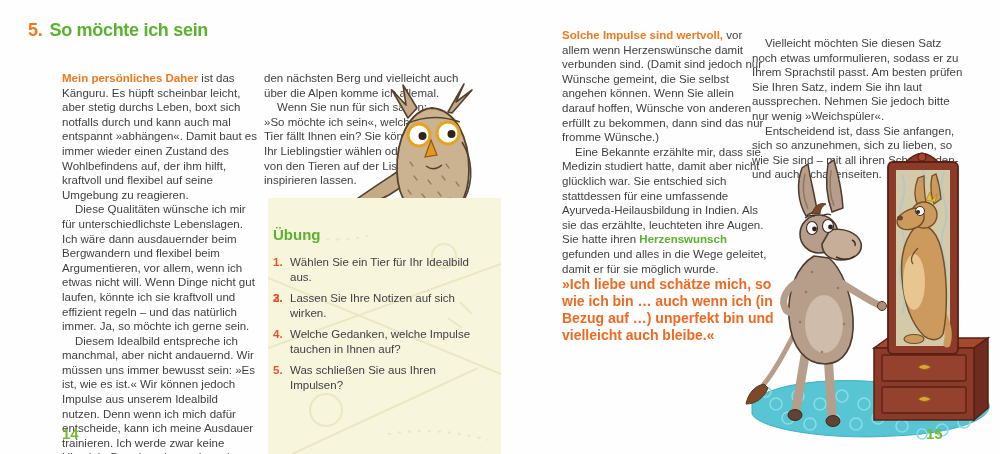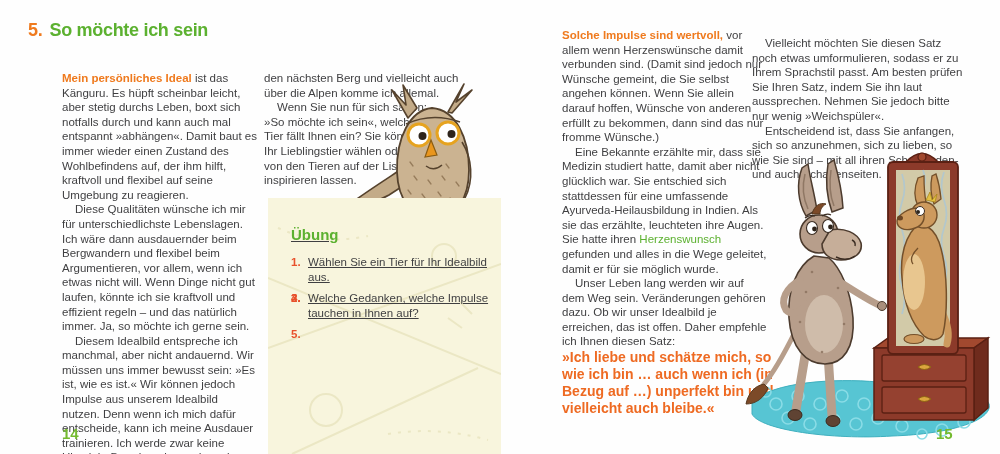--- a/index.html
+++ b/index.html
@@ -13,40 +13,40 @@
   .page-right { left:500px; width:500px; }
 
   .chapter-title { position:absolute; left:28px; top:8px; font-size:18px; font-weight:bold; letter-spacing:-0.3px; }
   .chapter-title .num { color:var(--accent-orange,#ef7a1e); margin-right:7px; }
   .chapter-title .ttl { color:var(--accent-green,#5cb130); }
 
   .col { position:absolute; font-size:11.5px; line-height:14.6px; text-align:left; }
   .col p { margin:0; }
   .col p.indent { text-indent:13px; }
   .lead { font-weight:bold; color:var(--accent-orange,#ef7a1e); }
-  .hl-green { font-weight:normal; color:var(--accent-green,#5cb130); }
+  .hl-green { font-weight:bold; color:var(--accent-green,#5cb130); }
 
   .col-l1 { left:62px;  top:71px; width:196px; }
   .col-l2 { left:264px; top:71px; width:207px; }
   .col-l2 .wrap-owl { width:172px; }
   .col-r1 { left:545px; top:28px; width:206px;margin-left:17px; }
   .col-r2 { left:752px; top:36px; width:211px; }
 
   .quote {
     margin-top:9px; width:212px;
     font-size:14px; line-height:17px; font-weight:bold;
     color:var(--quote-orange,#ee6a22);
   }
 
   .exercise {
     position:absolute; left:268px; top:198px; width:233px; height:256px;
     background:var(--exercise-bg,#f8f5dd); overflow:hidden;
   }
   .exercise .pattern { position:absolute; left:0; top:0; }
-  .exercise-inner { position:relative; padding:28px 12px 0 23px;text-decoration:underline; }
+  .exercise-inner { position:relative; padding:28px 12px 0 5px; }
   .exercise-title { font-size:15px; font-weight:bold; color:var(--accent-green,#5cb130); margin:0 0 12px 0; }
   .exercise ol { list-style:none; margin:0; padding:0; font-size:11.5px; line-height:15px; }
   .exercise li { position:relative; padding-left:17px; margin-bottom:6px; }
   .exercise li .num { position:absolute; left:0; top:0; font-weight:bold; color:var(--accent-red-orange,#e8512c); }
 
   .page-number { position:absolute; font-size:15px; font-weight:bold; color:var(--pageno-green,#74ba2f); }
   .pn-left  { left:62px;  top:425px; }
   .pn-right { left:926px; top:425px; }
 
   .owl-illustration { position:absolute; left:348px; top:80px; width:150px; height:150px; }
@@ -55,21 +55,21 @@
 </head>
 <body>
 
 <div class="spread">
 
   <div class="page page-left">
 
     <h1 class="chapter-title"><span class="num">5.</span><span class="ttl">So möchte ich sein</span></h1>
 
     <div class="col col-l1">
-      <p><strong class="lead">Mein persönliches Ideal</strong><span> ist das Känguru. Es hüpft scheinbar leicht, aber stetig durchs Leben, boxt sich notfalls durch und kann auch mal entspannt »abhängen«. Damit baut es immer wieder einen Zustand des Wohlbefindens auf, der ihm hilft, kraftvoll und flexibel auf seine Umgebung zu reagieren.</span></p>
+      <p><strong class="lead">Mein persönliches Daher</strong><span> ist das Känguru. Es hüpft scheinbar leicht, aber stetig durchs Leben, boxt sich notfalls durch und kann auch mal entspannt »abhängen«. Damit baut es immer wieder einen Zustand des Wohlbefindens auf, der ihm hilft, kraftvoll und flexibel auf seine Umgebung zu reagieren.</span></p>
       <p class="indent">Diese Qualitäten wünsche ich mir für unterschiedlichste Lebenslagen. Ich wäre dann ausdauernder beim Bergwandern und flexibel beim Argumentieren, vor allem, wenn ich etwas nicht will. Wenn Dinge nicht gut laufen, könnte ich sie kraftvoll und effizient regeln – und das natürlich immer. Ja, so möchte ich gerne sein.</p>
       <p class="indent">Diesem Idealbild entspreche ich manchmal, aber nicht andauernd. Wir müssen uns immer bewusst sein: »Es ist, wie es ist.« Wir können jedoch Impulse aus unserem Idealbild nutzen. Denn wenn ich mich dafür entscheide, kann ich meine Ausdauer trainieren. Ich werde zwar keine Himalaja-Bezwingerin werden, aber auf</p>
     </div>
 
     <div class="col col-l2">
       <p>den nächsten Berg und vielleicht auch über die Alpen komme ich allemal.</p>
       <p class="indent wrap-owl">Wenn Sie nun für sich sagen: »So möchte ich sein«, welches Tier fällt Ihnen ein? Sie können Ihr Lieblingstier wählen oder sich von den Tieren auf der Liste inspirieren lassen.</p>
     </div>
 
     <svg class="owl-illustration" viewBox="0 0 150 150" aria-hidden="true">
@@ -120,36 +120,35 @@
           <path d="M10 30 q 40 18 90 8" stroke-dasharray="3 7"></path>
           <path d="M120 236 q 50 -8 100 6" stroke-dasharray="3 7"></path>
           <path d="M180 120 l 14 10 M192 104 l 12 12"></path>
         </g>
       </svg>
       <div class="exercise-inner">
         <h2 class="exercise-title">Übung</h2>
         <ol>
           <li><span class="num">1.</span><span>Wählen Sie ein Tier für Ihr Idealbild aus.</span></li>
           <li><span class="num">2.</span></li>
-          <li><span class="num">3.</span></li>
+          <li><span class="num">3.</span><span>Lassen Sie Ihre Notizen auf sich wirken.</span></li>
           <li><span class="num">4.</span><span>Welche Gedanken, welche Impulse tauchen in Ihnen auf?</span></li>
-          <li><span class="num">5.</span></li>
+          <li><span class="num">5.</span><span>Was schließen Sie aus Ihren Impulsen?</span></li>
         </ol>
       </div>
     </div>
 
     <div class="page-number pn-left">14</div>
   </div>
 
   <div class="page page-right">
 
     <div class="col col-r1" style="left:45px;">
       <p><strong class="lead">Solche Impulse sind wertvoll,</strong><span> vor allem wenn Herzenswünsche damit verbunden sind. (Damit sind jedoch nur Wünsche gemeint, die Sie selbst angehen können. Wenn Sie allein darauf hoffen, Wünsche von anderen erfüllt zu bekommen, dann sind das nur fromme Wünsche.)</span></p>
       <p class="indent"><span>Eine Bekannte erzählte mir, dass sie Medizin studiert hatte, damit aber nicht glücklich war. Sie entschied sich stattdessen für eine umfassende Ayurveda-Heilausbildung in Indien. Als sie das erzählte, leuchteten ihre Augen. Sie hatte ihren </span><strong class="hl-green">Herzenswunsch</strong><span> gefunden und alles in die Wege geleitet, damit er für sie möglich wurde.</span></p>
-      <p class="indent">Unser Leben lang werden wir auf dem Weg sein. Veränderungen gehören dazu. Ob wir unser Idealbild je erreichen, das ist offen. Daher empfehle ich Ihnen diesen Satz:</p>
       <p class="quote">»Ich liebe und schätze mich, so wie ich bin … auch wenn ich (in Bezug auf …) unperfekt bin und vielleicht auch bleibe.«</p>
     </div>
 
     <div class="col col-r2" style="left:252px;">
       <p class="indent">Vielleicht möchten Sie diesen Satz noch etwas umformulieren, sodass er zu Ihrem Sprachstil passt. Am besten prüfen Sie Ihren Satz, indem Sie ihn laut aussprechen. Nehmen Sie jedoch bitte nur wenig »Weichspüler«.</p>
       <p class="indent">Entscheidend ist, dass Sie anfangen, sich so anzunehmen, sich zu lieben, so wie Sie sind – mit all ihren Schokoladen- und auch Schattenseiten.</p>
     </div>
 
     <svg class="scene-illustration" style="left:242px;" viewBox="0 0 256 292" aria-hidden="true">
 
@@ -234,16 +233,16 @@
       <path d="M110 88 q 4 2 3 6" stroke="#3a2c22" stroke-width="1.4" fill="none"></path>
       <path d="M94 105 q 10 5 19 -1" stroke="#3a2c22" stroke-width="1.4" fill="none"></path>
       <ellipse cx="70" cy="76" rx="5.5" ry="6.5" fill="#ffffff" stroke="#3a2c22" stroke-width="1.1"></ellipse>
       <ellipse cx="86" cy="74" rx="5.5" ry="6.5" fill="#ffffff" stroke="#3a2c22" stroke-width="1.1"></ellipse>
       <circle cx="72.5" cy="77" r="2.4" fill="#2e241b"></circle>
       <circle cx="88.5" cy="75" r="2.4" fill="#2e241b"></circle>
       <path d="M63 66 q 5 -4 10 -2 M80 64 q 5 -3 9 -1" stroke="#3a2c22" stroke-width="1.2" fill="none"></path>
       <path d="M70 62 C 72 54, 78 50, 84 52 C 80 54, 78 58, 78 62 Z" fill="#7c4a28" stroke="#55381f" stroke-width="1"></path>
     </svg>
 
-    <div class="page-number pn-right" style="left:436px;">15</div>
+    <div class="page-number pn-right" style="left:426px;">15</div>
   </div>
 
 </div>
 
 </body></html>

